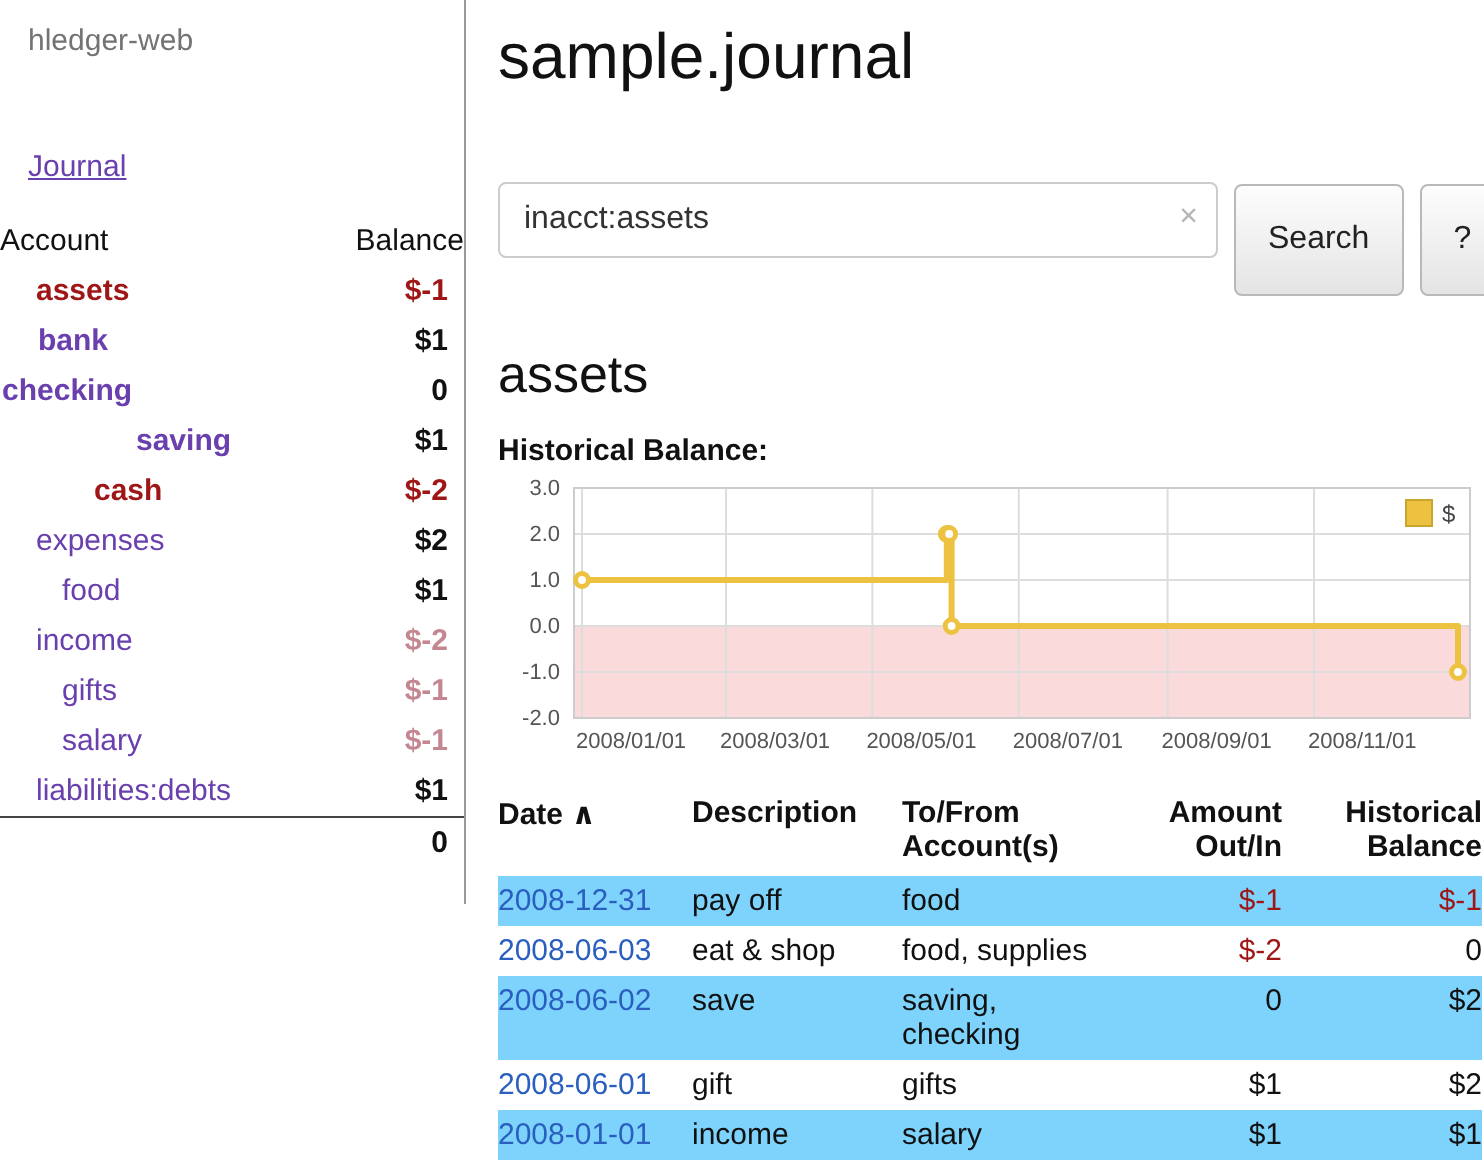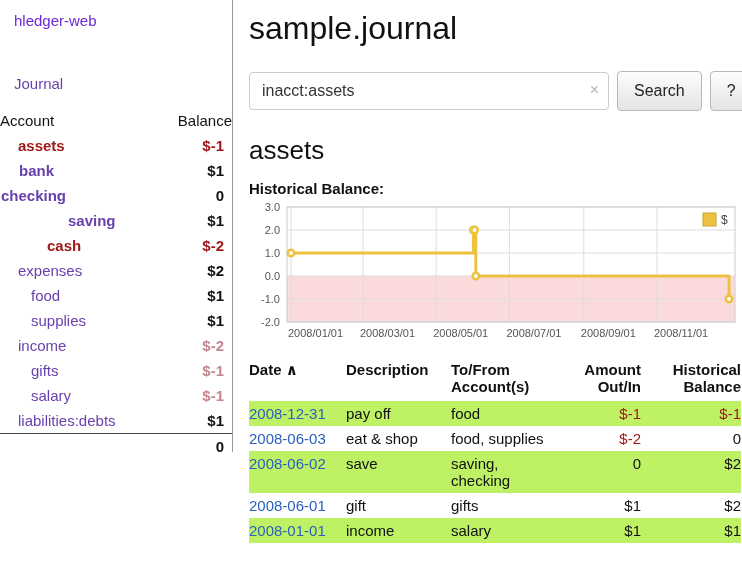--- a/index.html
+++ b/index.html
@@ -7,22 +7,22 @@
   body {
     width:742px; height:582px; overflow:hidden;
     background:#ffffff; color:#111;
     font-family:"Liberation Sans","DejaVu Sans",sans-serif;
     font-size:15px;
   }
   .layout { display:flex; width:742px; }
 
   
   aside { width:233px; flex-shrink:0; border-right:1px solid #999; height:452px; padding-top:8px; }
-  .app-title { color:#6d28d9; margin:4px 0 0 14px; cursor:pointer; }
-  .journal-link { color:#6940ad; margin:46px 0 16px 14px; cursor:pointer; }
+  .app-title { color:#737373; margin:4px 0 0 14px; cursor:pointer; }
+  .journal-link { color:#6940ad; margin:46px 0 16px 14px; cursor:pointer;text-decoration:underline; }
   table.accounts { width:100%; border-collapse:collapse; }
   table.accounts th { font-weight:normal; padding:4px 0; }
   th.acct-h { text-align:left; padding-left:10px; }
   th.bal-h { text-align:right; padding-right:8px; }
   table.accounts td { padding-top:4px; padding-bottom:4px; }
   .acct-name a { color:#6940ad; text-decoration:none; cursor:pointer; }
   .acct-name.neg-strong a { color:#9e1616; }
   .bal { text-align:right; padding-right:8px; }
   .bold { font-weight:bold; }
   .neg-strong { color:#9e1616; }
@@ -34,42 +34,43 @@
   h1 { font-size:32px; font-weight:normal; margin:4px 0 24px 0; }
   .search-row { display:flex; gap:8px; align-items:center; }
   .search-box { position:relative; width:360px; }
   .search-box input {
     width:100%; height:38px; border:1px solid #ccc; border-radius:4px;
     padding:6px 30px 6px 12px; font-size:16px; color:#333;
     font-family:"Liberation Sans","DejaVu Sans",sans-serif;
   }
   .clear { position:absolute; right:10px; top:9px; color:#b5b5b5; font-size:16px; cursor:pointer; }
   .btn {
-    height:40px; padding:0 16px; font-size:16px; color:#222;
+    height:56px; padding:0 16px; font-size:16px; color:#222;
     border:1px solid #b9b9b9; border-radius:4px;
     background:linear-gradient(#fdfdfd,#e4e4e4); cursor:pointer;
     font-family:"Liberation Sans","DejaVu Sans",sans-serif;
+    margin-top:21px;
   }
   h2 { font-size:26px; font-weight:normal; margin:24px 0 14px 0; }
   .chart-label { font-weight:bold; margin:0 0 4px 0; }
 
   svg.chart { display:block; }
   svg.chart text.tick { font-size:11px; fill:#555; font-family:"Liberation Sans","DejaVu Sans",sans-serif; }
   svg.chart text.legend-t { font-size:12px; fill:#444; font-family:"Liberation Sans","DejaVu Sans",sans-serif; }
 
   
   table.register { border-collapse:collapse; width:492px; margin-top:18px; table-layout:fixed; }
   table.register th { font-weight:bold; vertical-align:top; text-align:left; padding:0 8px 6px 0; }
   table.register td { vertical-align:top; padding:4px 8px 4px 0; }
   .c-date { width:97px; }
   .c-desc { width:105px; }
   .c-acct { width:110px; }
   .c-amt  { width:80px; text-align:right !important; padding-right:0 !important; }
   .c-bal  { width:100px; text-align:right !important; padding-right:0 !important; }
-  tr.shaded { background:#bef264; }
+  tr.shaded { background:#7dd3fc; }
   a.date-link { color:#2a5fc0; text-decoration:none; cursor:pointer; }
   .sort { font-weight:bold; font-size:15px; }
   td.neg { color:#9e1616; }
 </style>
 </head>
 <body>
 
 <div class="layout">
 
   <aside>
@@ -102,24 +103,20 @@
           <tr>
             <td class="acct-name bold neg-strong" style="padding-left:47px"><a>cash</a></td>
             <td class="bal bold neg-strong">$-2</td>
           </tr>
           <tr>
             <td class="acct-name" style="padding-left:18px"><a>expenses</a></td>
             <td class="bal bold">$2</td>
           </tr>
           <tr>
             <td class="acct-name" style="padding-left:31px"><a>food</a></td>
-            <td class="bal bold">$1</td>
-          </tr>
-          <tr>
-            <td class="acct-name" style="padding-left:31px"><a>supplies</a></td>
             <td class="bal bold">$1</td>
           </tr>
           <tr>
             <td class="acct-name" style="padding-left:18px"><a>income</a></td>
             <td class="bal bold neg-soft">$-2</td>
           </tr>
           <tr>
             <td class="acct-name" style="padding-left:31px"><a>gifts</a></td>
             <td class="bal bold neg-soft">$-1</td>
           </tr>

